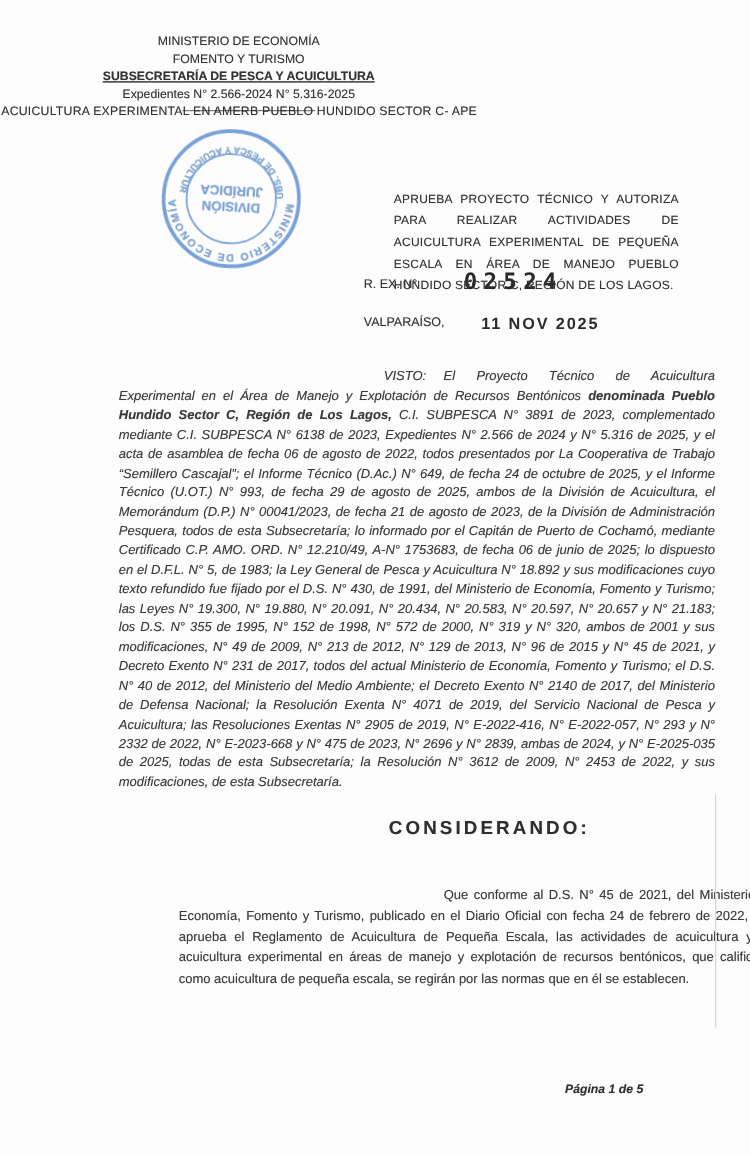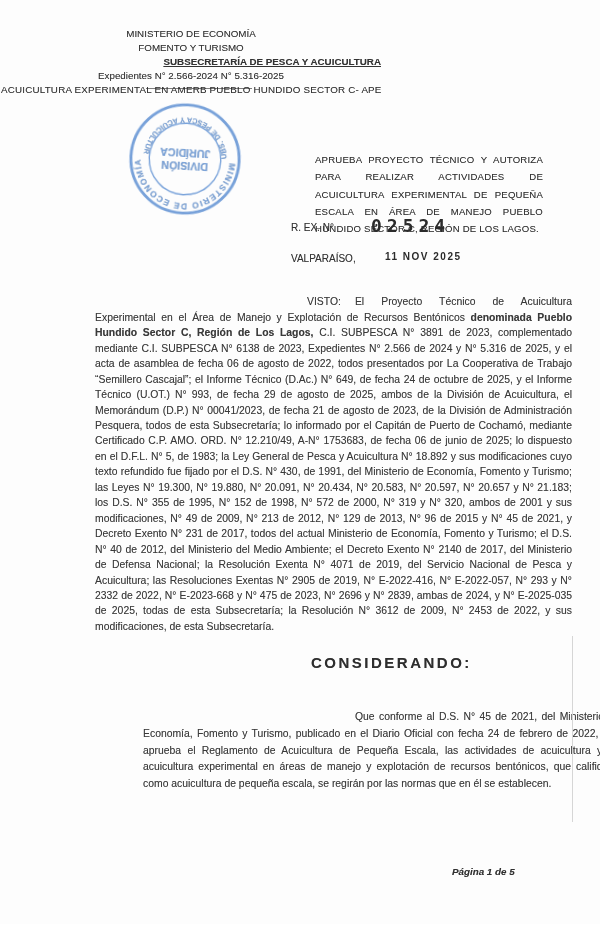--- a/index.html
+++ b/index.html
@@ -7,21 +7,21 @@
     position:relative; width:600px; height:924px; background:#fdfdfd;
     font-family:"Liberation Sans", sans-serif; color:#383838;
     overflow:hidden;
     text-shadow:0 0 .6px rgba(70,70,70,.45);
   }
   
   .doc-header {
     position:absolute; top:27px; left:1px; width:380px;
     text-align:center; font-size:9.8px; line-height:14px; color:#333333;
   }
-  .doc-header .l3 { font-weight:bold; text-decoration:underline;text-align:right; }
+  .doc-header .l3 { font-weight:bold; text-decoration:underline; }
   .doc-header .l6 { white-space:nowrap; letter-spacing:.2px; }
   
   .stamp {
     position:absolute; left:127px; top:101px; width:116px; height:116px;
     transform:rotate(183deg); opacity:.82; filter:blur(.3px);
   }
   
   .title-block {
     position:absolute; left:315px; top:127px; width:228px;
     font-size:9.6px; line-height:17.3px; letter-spacing:.2px;
@@ -31,28 +31,28 @@
   .rex-row { position:absolute; left:291px; top:222px; font-size:10px; color:#333; }
   .rex-number {
     position:absolute; left:80px; top:-7px; white-space:nowrap;
     font-family:"DejaVu Sans Mono", monospace; font-size:18px; font-weight:bold;
     letter-spacing:5px; color:#2b2b2b; text-shadow:none;
   }
   
   .place-date { position:absolute; left:291px; top:253px; font-size:10px; color:#333; }
   .date-stamp {
     position:absolute; left:94px; top:-2px; white-space:nowrap;
-    font-size:10px; font-weight:bold; letter-spacing:1.5px; color:#2b2b2b;
+    font-size:13px; font-weight:bold; letter-spacing:1.5px; color:#2b2b2b;
     text-shadow:none;
   }
   
   .visto {
     position:absolute; left:95px; top:284px; width:477px;
     font-size:10.4px; line-height:15.45px; text-align:justify;
-    text-indent:212px; color:#3a3a3a;
+    text-indent:212px; color:#3a3a3a;font-style:italic;
   }
   .visto .lead { margin-right:14px; }
   .bold { font-weight:bold; }
   .cons-h {
     position:absolute; left:311px; top:654px;
     font-size:15px; font-weight:bold; letter-spacing:2.5px; color:#2e2e2e;
     white-space:nowrap;
   }
   .cons-p {
     position:absolute; left:95px; top:699px; width:477px;

